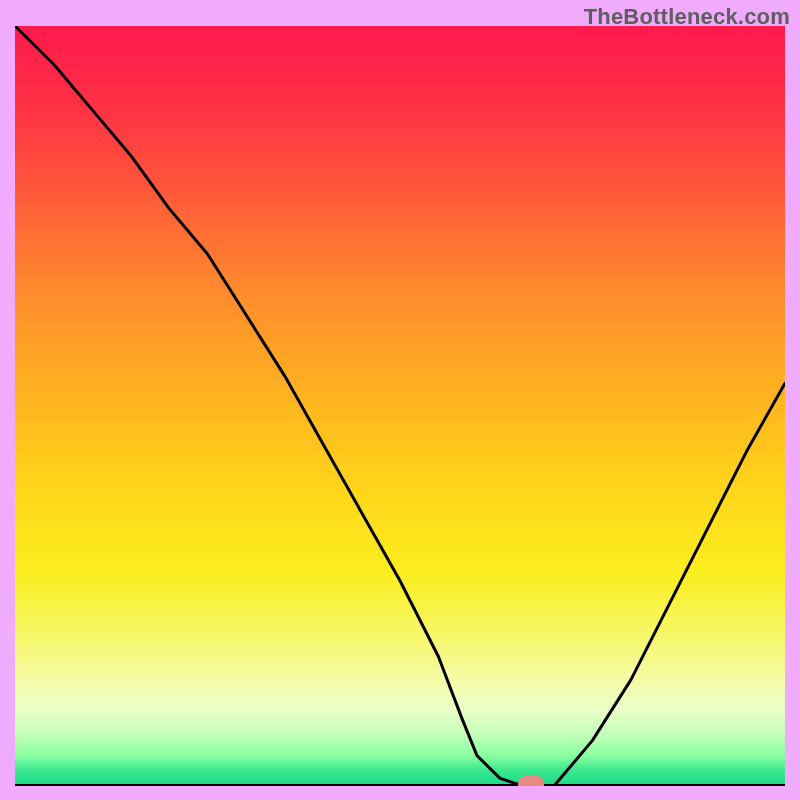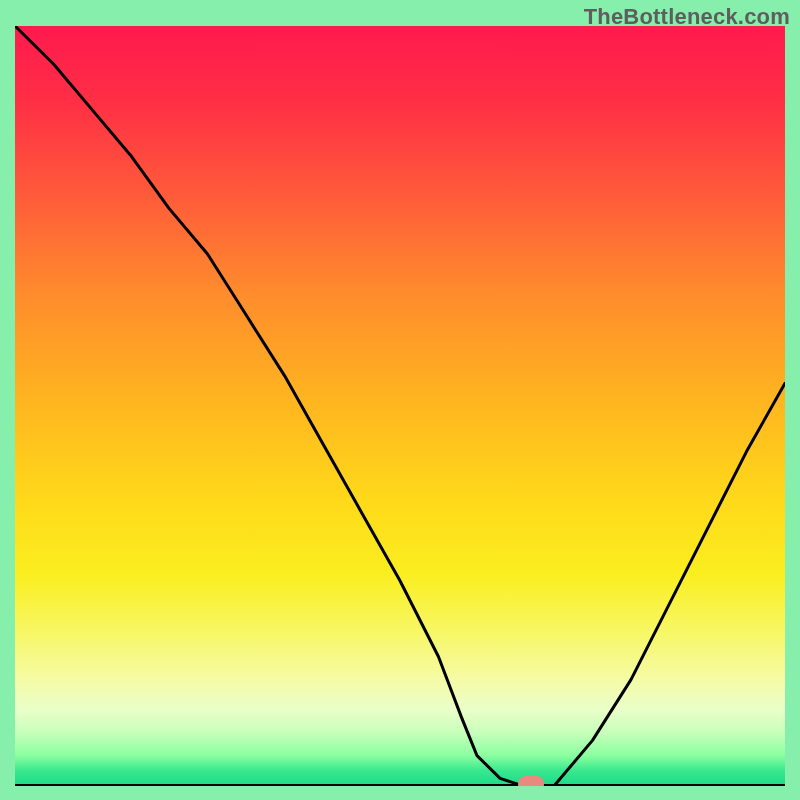--- a/index.html
+++ b/index.html
@@ -8,21 +8,21 @@
     width: 800px;
     height: 800px;
     background: #000;
     overflow: hidden;
     font-family: Arial, Helvetica, sans-serif;
   }
   .frame {
     position: relative;
     width: 800px;
     height: 800px;
-    background: #86efac;
+    background: #f0abfc;
   }
   .attribution {
     position: absolute;
     top: 4px;
     right: 10px;
     color: #5e5e5e;
     font-size: 22px;
     font-weight: 600;
     letter-spacing: 0.2px;
     z-index: 20;

